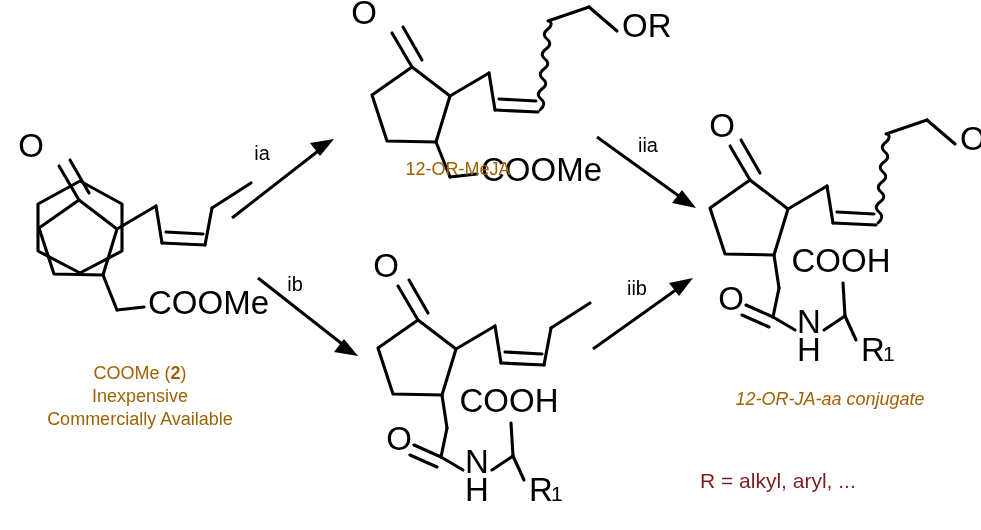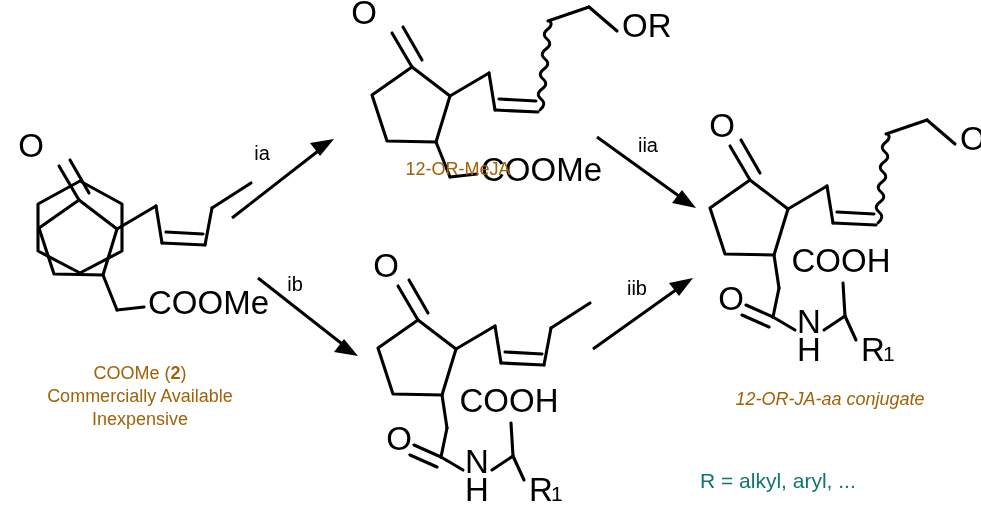--- a/index.html
+++ b/index.html
@@ -74,21 +74,21 @@
     text-align: center;
     transform: translateX(-50%);
   }
   .caption b {
     font-weight: bold;
   }
   .legend {
     position: absolute;
     font-family: "Liberation Sans", sans-serif;
     font-size: 21px;
-    color: #0f766e;
+    color: #7f1d1d;
     white-space: nowrap;
     line-height: 1.5;
   }
   .legend sub {
     font-size: 14px;
   }
 </style>
 </head>
 <body>
 
@@ -224,22 +224,22 @@
     <g>
       <line class="arrow-line" x1="593" y1="349" x2="680" y2="287"></line>
       <polygon class="arrow-head" points="693,278 669,283 679,296"></polygon>
       <text class="rxn-label" x="637" y="295" text-anchor="middle">iib</text>
     </g>
 
   </svg>
 
   <div class="caption center" style="left:140px; top:362px;">
     <div><span>COOMe (</span><b>2</b><span>)</span></div>
+    <div>Inexpensive</div>
     <div>Commercially Available</div>
-    <div>Inexpensive</div>
   </div>
 
   <div class="caption center" style="left:458px; top:158px;">12-OR-MeJA</div>
 
 
   <div class="caption center" style="left:830px; top:388px;font-style:italic;">12-OR-JA-aa conjugate</div>
 
   <div class="legend" style="left:700px; top:465px;">
     <div>R = alkyl, aryl, ...</div>
   </div>

